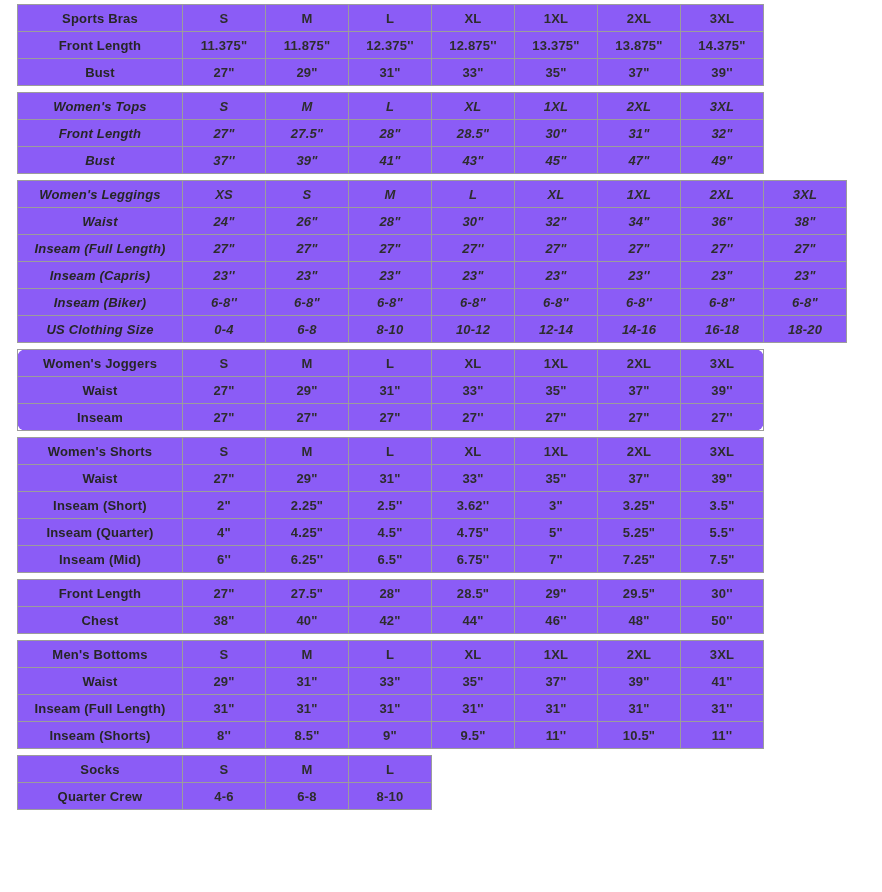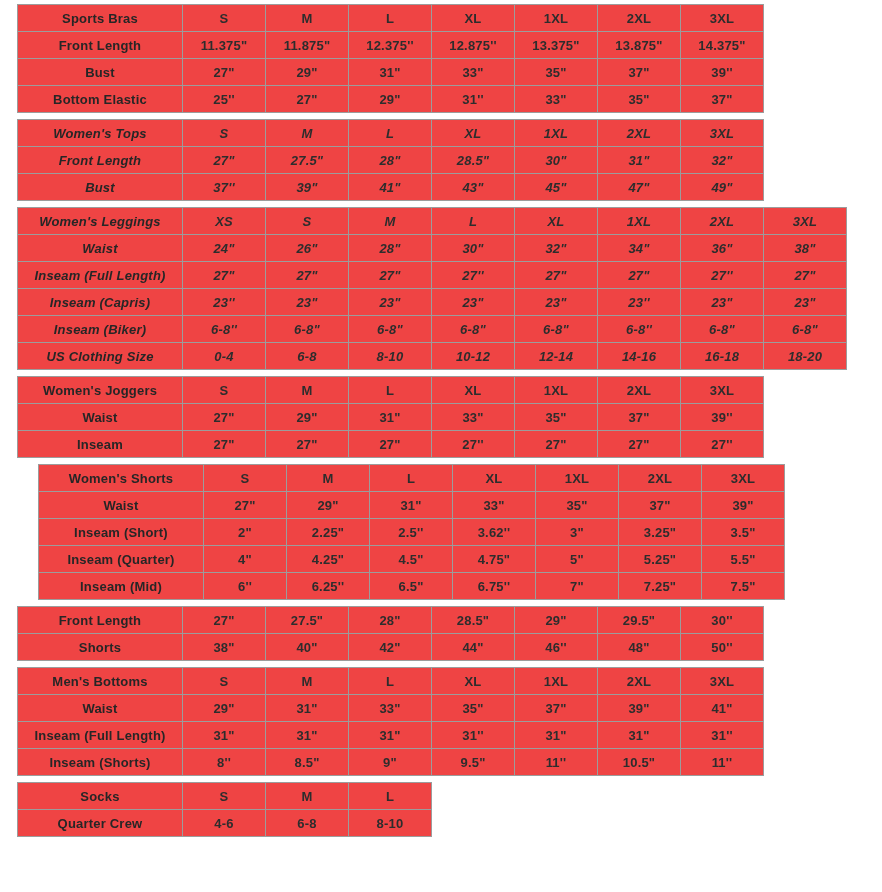--- a/index.html
+++ b/index.html
@@ -12,21 +12,21 @@
     font-family: "Liberation Sans", sans-serif;
   }
   .chart-wrap {
     padding: 4px 0 0 17px;
   }
   table.size-table {
     border-collapse: collapse;
     table-layout: fixed;
     margin: 0 0 6px 0;
     border: 1px solid #7d7d7d;
-    background: #ef4444;
+    background: #8b5cf6;
   }
   table.size-table td {
     border: 1px solid #9c9c9c;
     height: 26px;
     padding: 0 2px;
     text-align: center;
     vertical-align: middle;
     font-size: 13px;
     font-weight: bold;
     color: #2d2d2d;
@@ -78,30 +78,20 @@
         <tr>
           <td class="row-label">Bust</td>
           <td class="size-value">27"</td>
           <td class="size-value">29"</td>
           <td class="size-value">31"</td>
           <td class="size-value">33"</td>
           <td class="size-value">35"</td>
           <td class="size-value">37"</td>
           <td class="size-value">39''</td>
         </tr>
-        <tr>
-          <td class="row-label">Bottom Elastic</td>
-          <td class="size-value">25''</td>
-          <td class="size-value">27"</td>
-          <td class="size-value">29"</td>
-          <td class="size-value">31''</td>
-          <td class="size-value">33"</td>
-          <td class="size-value">35"</td>
-          <td class="size-value">37"</td>
-        </tr>
       </tbody>
     </table>
   <table class="size-table" style="width: 746px; font-style: italic;">
       <colgroup>
         <col style="width: 165px;">
         <col style="width: 83px;">
         <col style="width: 83px;">
         <col style="width: 83px;">
         <col style="width: 83px;">
         <col style="width: 83px;">
@@ -215,21 +205,21 @@
           <td class="size-value">6-8</td>
           <td class="size-value">8-10</td>
           <td class="size-value">10-12</td>
           <td class="size-value">12-14</td>
           <td class="size-value">14-16</td>
           <td class="size-value">16-18</td>
           <td class="size-value">18-20</td>
         </tr>
       </tbody>
     </table>
-  <table class="size-table" style="width: 746px;">
+  <table class="size-table" style="width: 746px; border-radius: 9px;">
       <colgroup>
         <col style="width: 165px;">
         <col style="width: 83px;">
         <col style="width: 83px;">
         <col style="width: 83px;">
         <col style="width: 83px;">
         <col style="width: 83px;">
         <col style="width: 83px;">
         <col style="width: 83px;">
       </colgroup>
@@ -259,21 +249,21 @@
           <td class="size-value">27"</td>
           <td class="size-value">27"</td>
           <td class="size-value">27"</td>
           <td class="size-value">27''</td>
           <td class="size-value">27"</td>
           <td class="size-value">27"</td>
           <td class="size-value">27''</td>
         </tr>
       </tbody>
     </table>
-  <table class="size-table" style="width: 746px; margin-left: 21px;">
+  <table class="size-table" style="width: 746px;">
       <colgroup>
         <col style="width: 165px;">
         <col style="width: 83px;">
         <col style="width: 83px;">
         <col style="width: 83px;">
         <col style="width: 83px;">
         <col style="width: 83px;">
         <col style="width: 83px;">
         <col style="width: 83px;">
       </colgroup>
@@ -346,21 +336,21 @@
           <td class="row-label">Front Length</td>
           <td class="size-value">27"</td>
           <td class="size-value">27.5"</td>
           <td class="size-value">28"</td>
           <td class="size-value">28.5"</td>
           <td class="size-value">29"</td>
           <td class="size-value">29.5"</td>
           <td class="size-value">30''</td>
         </tr>
         <tr>
-          <td class="row-label">Shorts</td>
+          <td class="row-label">Chest</td>
           <td class="size-value">38"</td>
           <td class="size-value">40"</td>
           <td class="size-value">42"</td>
           <td class="size-value">44"</td>
           <td class="size-value">46''</td>
           <td class="size-value">48"</td>
           <td class="size-value">50''</td>
         </tr>
       </tbody>
     </table>

